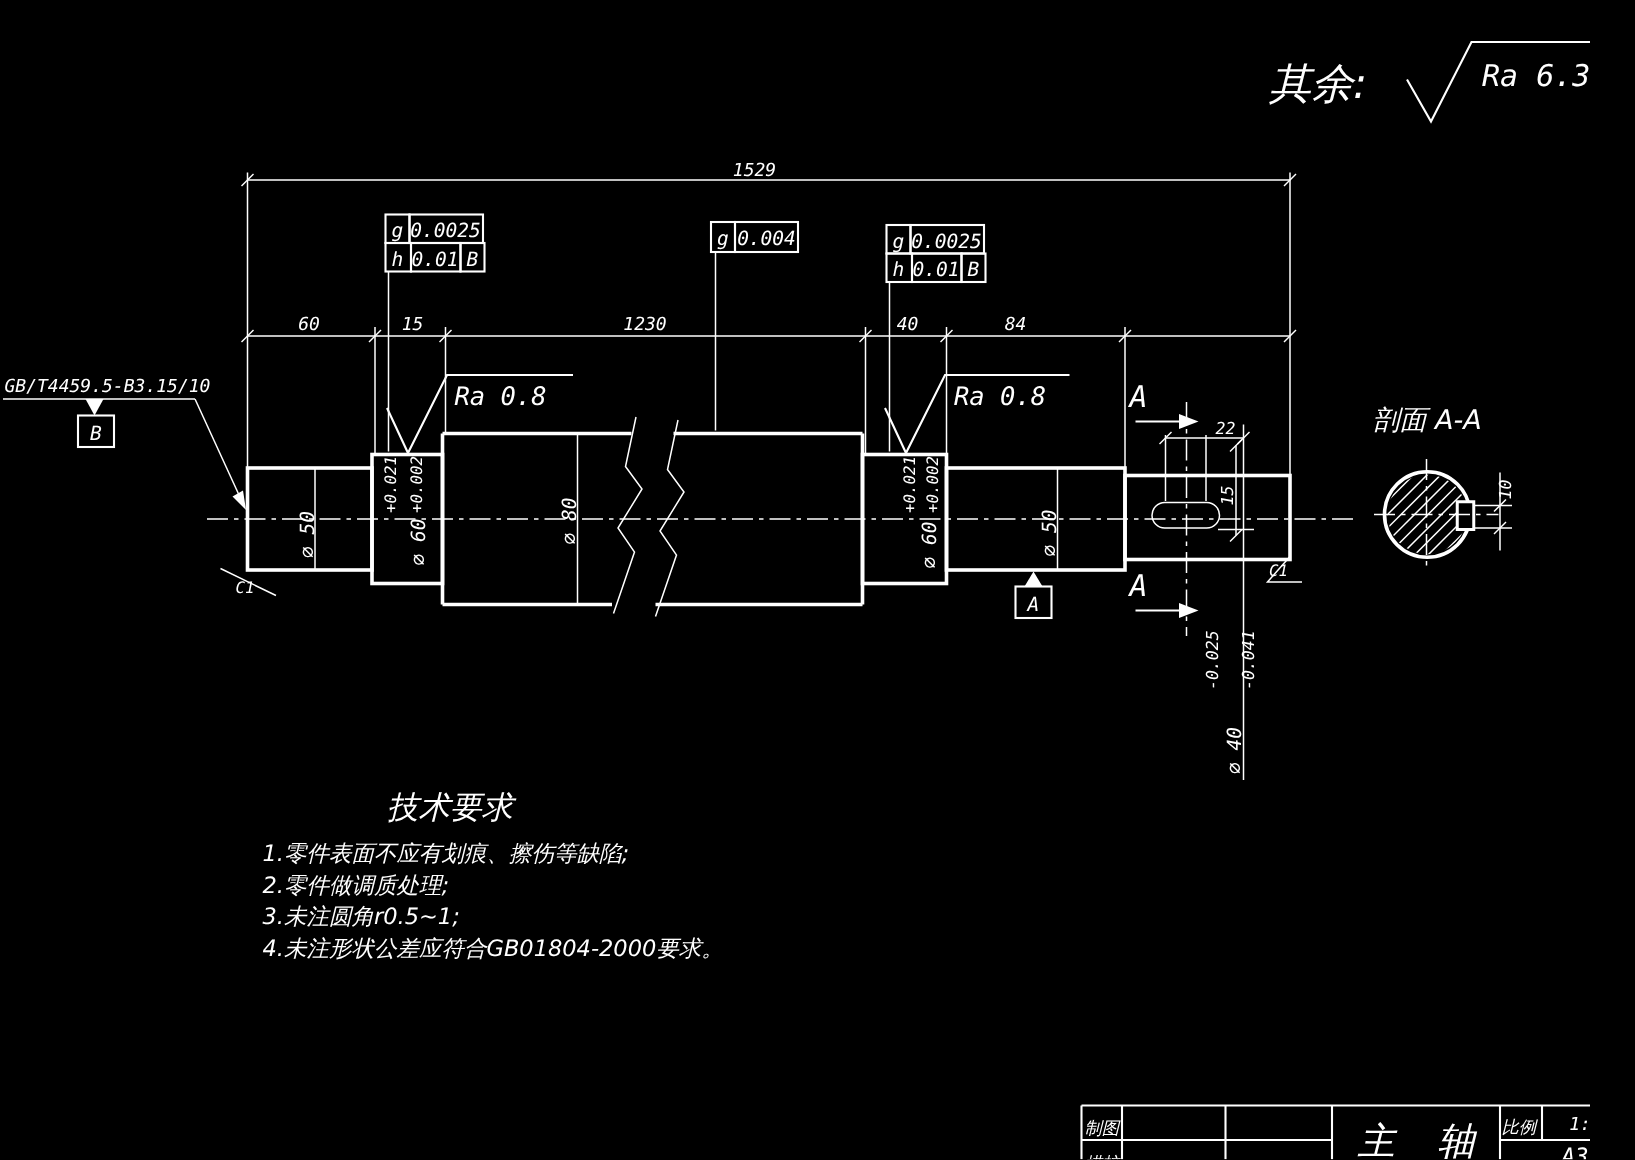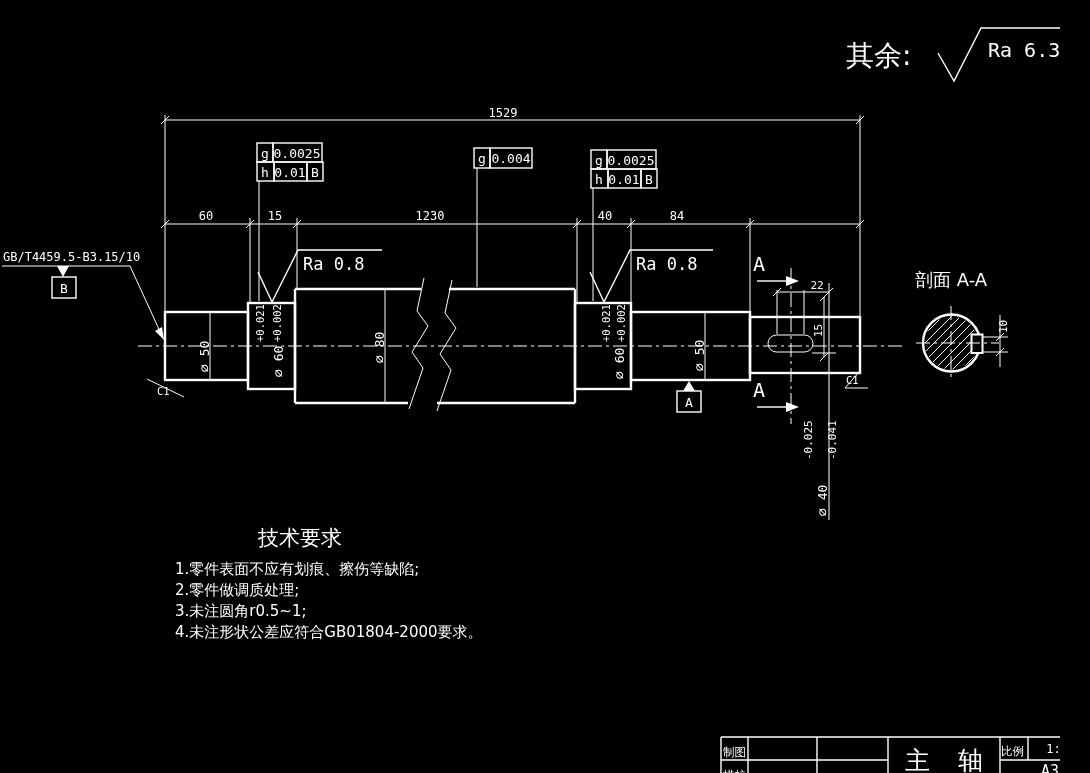--- a/index.html
+++ b/index.html
@@ -1,16 +1,16 @@
 <!DOCTYPE html>
 <html><head>
 <meta charset="utf-8">
 <style>
   html,body{margin:0;padding:0;background:#000;}
-  #stage{position:relative;width:1060px;height:773px;background:#000;overflow:hidden;}
+  #stage{position:relative;width:1060px;height:773px;background:#000;overflow:hidden;font-style:italic;}
   svg{display:block;}
   .ln{stroke:#fff;stroke-width:1;fill:none;}
   .thin{stroke:#fff;stroke-width:1;fill:none;}
   .thick{stroke:#fff;stroke-width:2.4;fill:none;}
   .med{stroke:#fff;stroke-width:1.4;fill:none;}
   .dash{stroke:#fff;stroke-width:1;fill:none;stroke-dasharray:14 4 3 4;}
   .fillw{fill:#fff;stroke:none;}
   text{fill:#fff;font-family:"DejaVu Sans Mono","Liberation Mono",monospace;}
   .cjk{font-family:"DejaVu Sans","Liberation Sans",sans-serif;}
   .t12{font-size:12px;}

